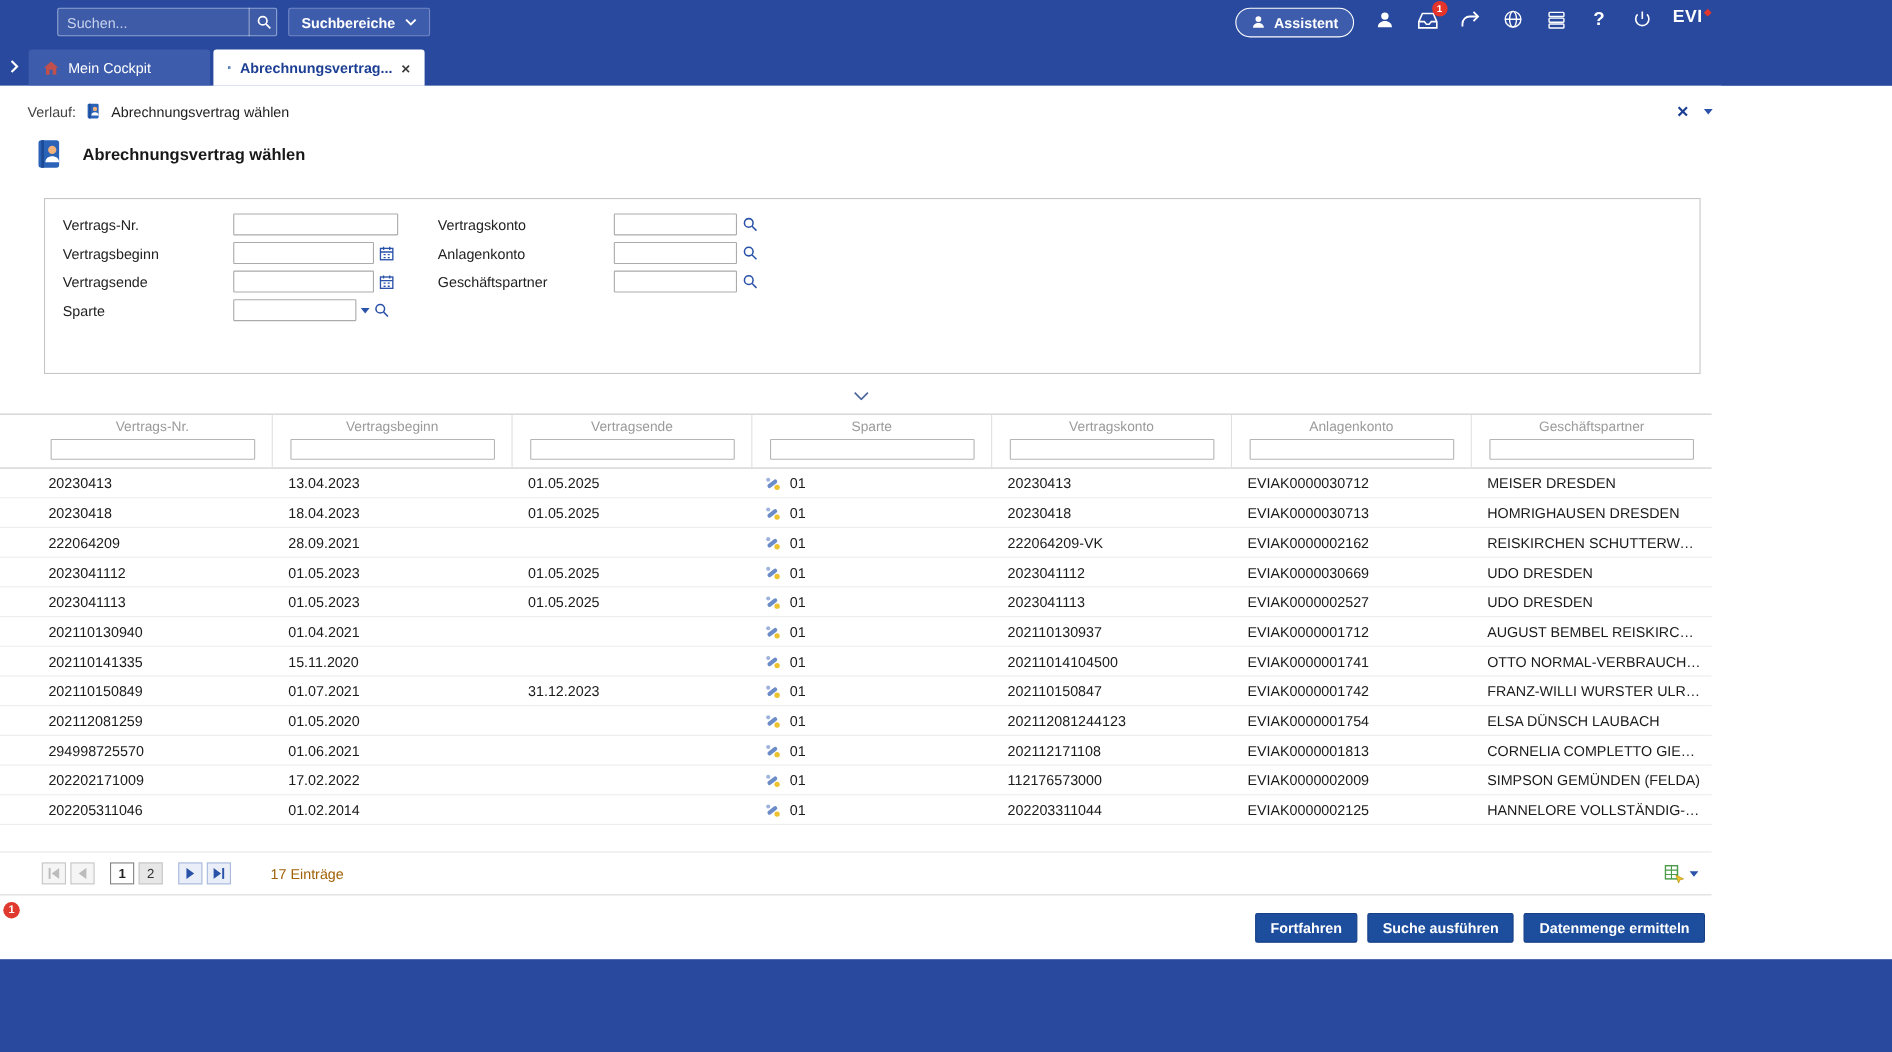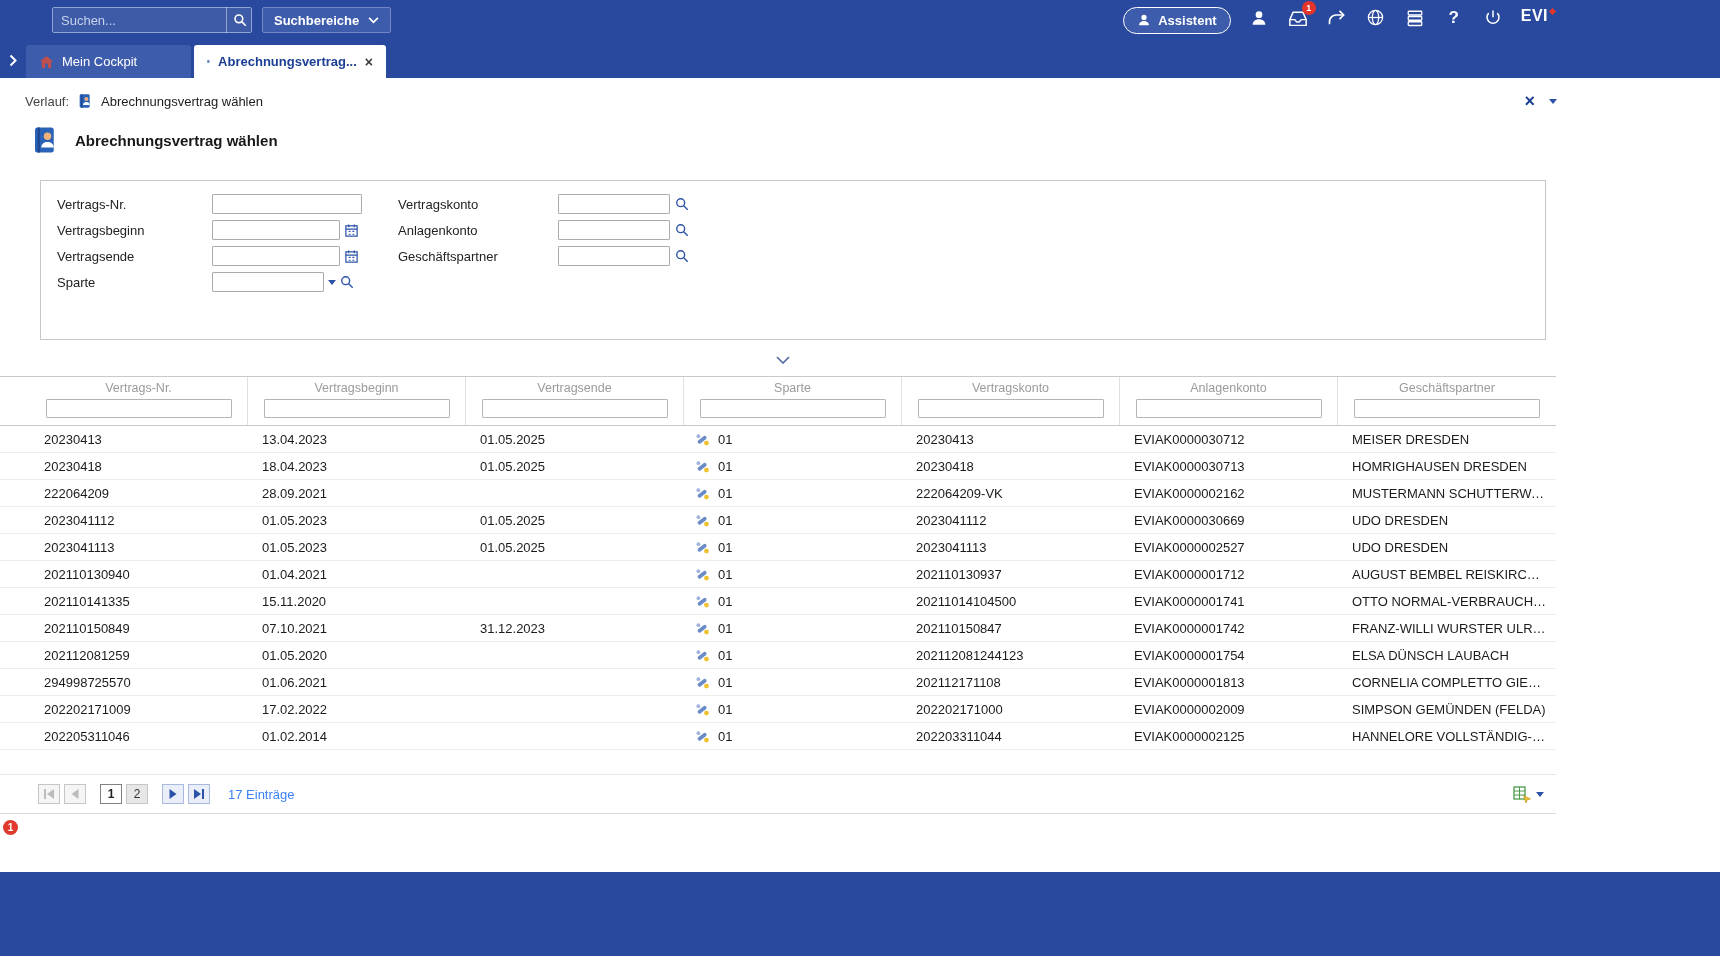--- a/index.html
+++ b/index.html
@@ -120,21 +120,21 @@
              border-top:1px solid #e7e7e7; border-bottom:1px solid #d9d9d9; padding:0 12px 0 38px; }
   .pbtn, .pnum {
     width:22px; height:20px; display:flex; align-items:center; justify-content:center;
     border:1px solid #c6c6c6; background:#f5f5f5; margin-right:4px; font-size:12px; cursor:pointer;
   }
   .pbtn.disabled { color:#bcbcbc; cursor:default; }
   .pbtn.enabled { color:#2a52a8; background:#e9eef8; border-color:#a9b9dd; }
   .pgap { width:10px; }
   .pnum.current { background:#fff; border:1px solid #828282; font-weight:bold; color:#222; }
   .pnum.other { background:#e7e7e7; color:#333; }
-  .count { margin-left:14px; font-size:13px; color:#3b82f6; }
+  .count { margin-left:32px; font-size:13px; color:#a16207; }
   .export { margin-left:auto; display:flex; align-items:center; gap:5px; cursor:pointer; }
   
   .actions-row { display:flex; justify-content:flex-end; gap:9px; padding:16px 15px 0 0; width:1565px; }
   .abtn { height:27px; background:#1d4e9e; color:#fff; border:1px solid #163f85; border-radius:2px;
           font-size:13px; font-weight:bold; padding:0 13px; cursor:pointer; font-family:inherit; }
   
   .footer { position:absolute; left:0; bottom:0; width:1720px; height:84px; background:#29499e; }
   .noti-badge { position:absolute; left:3px; top:820px; width:15px; height:15px; border-radius:50%;
                 background:#e03a2f; color:#fff; font-size:10px; font-weight:bold;
                 display:flex; align-items:center; justify-content:center; z-index:5; }
@@ -423,21 +423,21 @@
       <div class="tcell sparte-cell">
         <svg width="15" height="15" viewBox="0 0 16 16">
               <rect x="2" y="6" width="11" height="4" rx="2" transform="rotate(-38 8 8)" fill="#6b8cc7"></rect>
               <circle cx="12.2" cy="11.8" r="2.6" fill="#edc22e"></circle>
               <circle cx="3.6" cy="4.4" r="2" fill="#9fb4dc"></circle>
             </svg>
         <span>01</span>
       </div>
       <div class="tcell">222064209-VK</div>
       <div class="tcell">EVIAK0000002162</div>
-      <div class="tcell">MUSTERMANN SCHUTTERWALD</div>
+      <div class="tcell">REISKIRCHEN SCHUTTERWALD</div>
     </div>
 
     <div class="trow">
       <div class="tcell">2023041112</div>
       <div class="tcell">01.05.2023</div>
       <div class="tcell">01.05.2025</div>
       <div class="tcell sparte-cell">
         <svg width="15" height="15" viewBox="0 0 16 16">
               <rect x="2" y="6" width="11" height="4" rx="2" transform="rotate(-38 8 8)" fill="#6b8cc7"></rect>
               <circle cx="12.2" cy="11.8" r="2.6" fill="#edc22e"></circle>
@@ -496,21 +496,21 @@
             </svg>
         <span>01</span>
       </div>
       <div class="tcell">20211014104500</div>
       <div class="tcell">EVIAK0000001741</div>
       <div class="tcell">OTTO NORMAL-VERBRAUCHER ULRI...</div>
     </div>
 
     <div class="trow">
       <div class="tcell">202110150849</div>
-      <div class="tcell">07.10.2021</div>
+      <div class="tcell">01.07.2021</div>
       <div class="tcell">31.12.2023</div>
       <div class="tcell sparte-cell">
         <svg width="15" height="15" viewBox="0 0 16 16">
               <rect x="2" y="6" width="11" height="4" rx="2" transform="rotate(-38 8 8)" fill="#6b8cc7"></rect>
               <circle cx="12.2" cy="11.8" r="2.6" fill="#edc22e"></circle>
               <circle cx="3.6" cy="4.4" r="2" fill="#9fb4dc"></circle>
             </svg>
         <span>01</span>
       </div>
       <div class="tcell">202110150847</div>
@@ -557,21 +557,21 @@
       <div class="tcell">17.02.2022</div>
       <div class="tcell"></div>
       <div class="tcell sparte-cell">
         <svg width="15" height="15" viewBox="0 0 16 16">
               <rect x="2" y="6" width="11" height="4" rx="2" transform="rotate(-38 8 8)" fill="#6b8cc7"></rect>
               <circle cx="12.2" cy="11.8" r="2.6" fill="#edc22e"></circle>
               <circle cx="3.6" cy="4.4" r="2" fill="#9fb4dc"></circle>
             </svg>
         <span>01</span>
       </div>
-      <div class="tcell">202202171000</div>
+      <div class="tcell">112176573000</div>
       <div class="tcell">EVIAK0000002009</div>
       <div class="tcell">SIMPSON GEMÜNDEN (FELDA)</div>
     </div>
 
     <div class="trow">
       <div class="tcell">202205311046</div>
       <div class="tcell">01.02.2014</div>
       <div class="tcell"></div>
       <div class="tcell sparte-cell">
         <svg width="15" height="15" viewBox="0 0 16 16">
@@ -621,18 +621,23 @@
           <rect x="1" y="1" width="11" height="12" fill="#fff" stroke="#4b9b4b" stroke-width="1.3"></rect>
           <line x1="1" y1="5" x2="12" y2="5" stroke="#4b9b4b"></line>
           <line x1="1" y1="9" x2="12" y2="9" stroke="#4b9b4b"></line>
           <line x1="6.5" y1="1" x2="6.5" y2="13" stroke="#4b9b4b"></line>
           <path d="M10.5 9.5l7 3.5-3.5 1-1 3z" fill="#edc22e" stroke="#b78f0e" stroke-width="0.6"></path>
         </svg>
       <span class="dd"></span>
     </span>
   </div>
 
+  <div class="actions-row">
+    <button class="abtn">Fortfahren</button>
+    <button class="abtn">Suche ausführen</button>
+    <button class="abtn">Datenmenge ermitteln</button>
+  </div>
 
 </div>
 
 <span class="noti-badge">1</span>
 
 <div class="footer"></div>
 
 </body></html>

